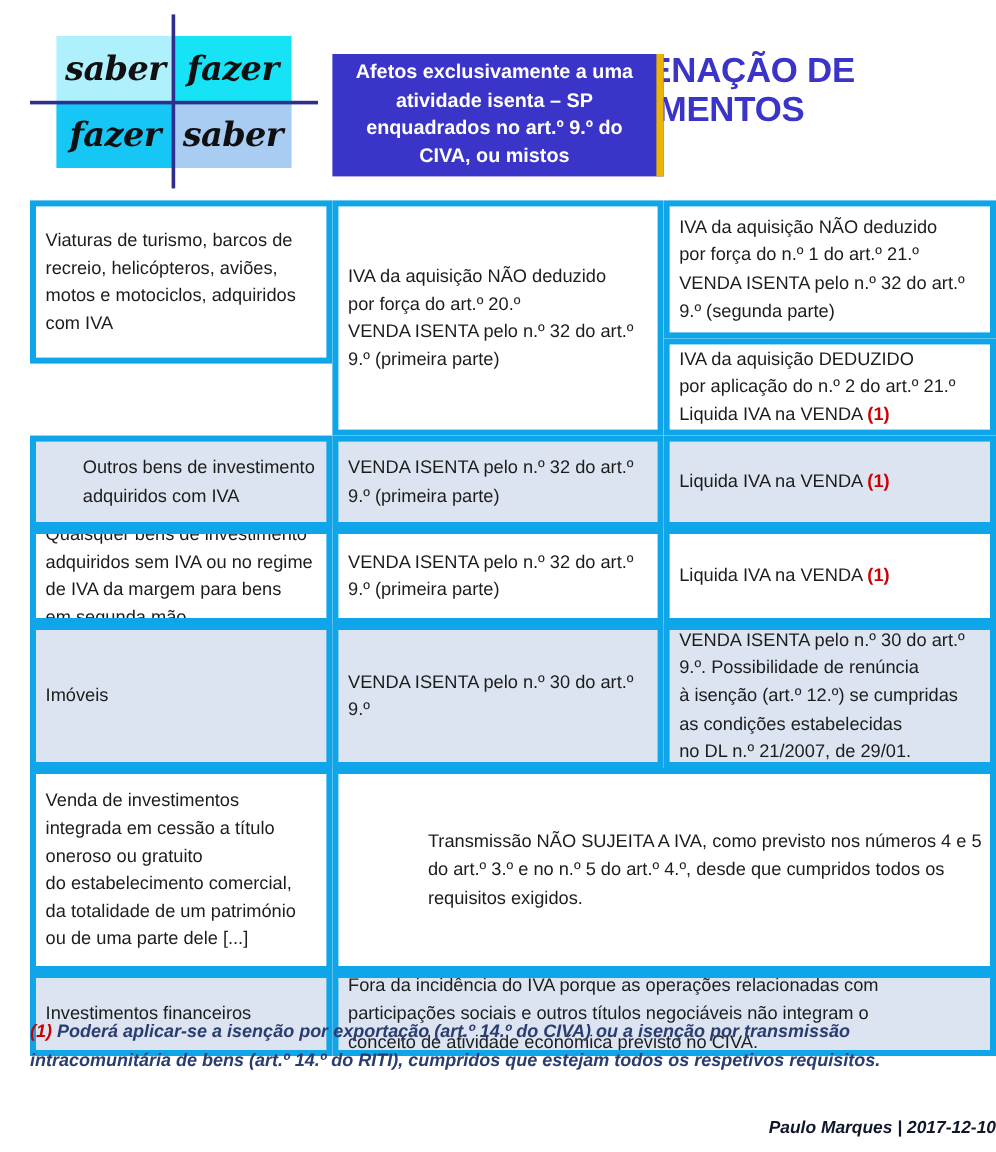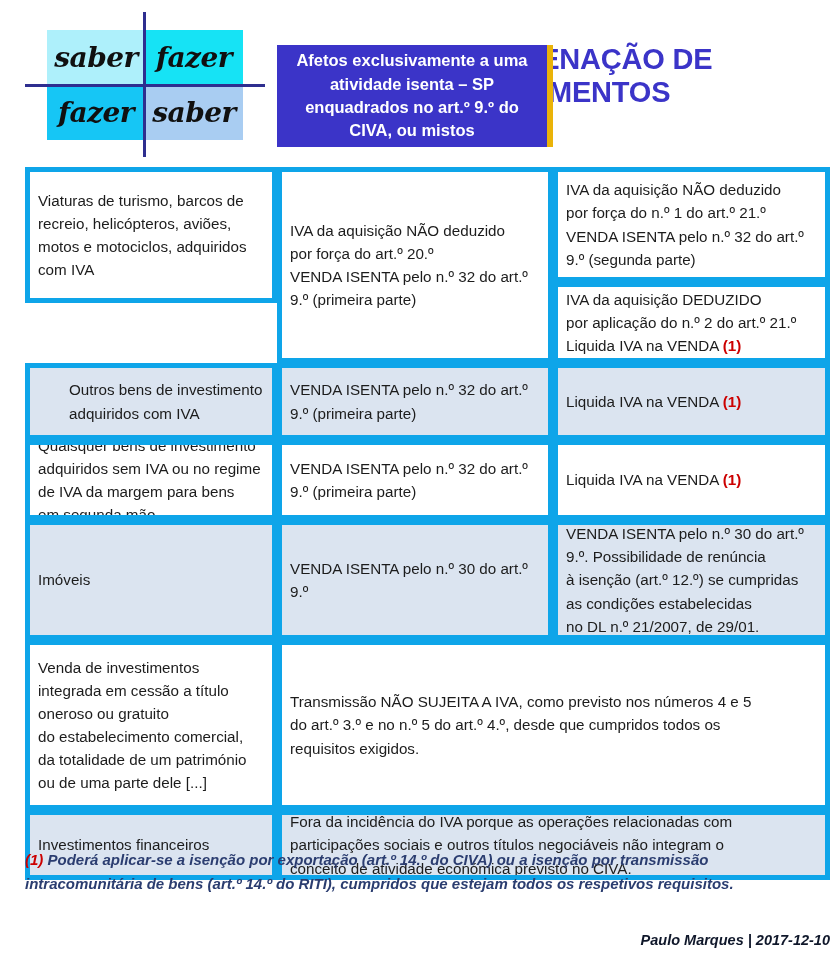--- a/index.html
+++ b/index.html
@@ -264,21 +264,21 @@
     </div>
 
     <div class="cell white" style="left:0;top:473px;width:252px;height:170px;">
       <span class="txt">Venda de investimentos
 integrada em cessão a título
 oneroso ou gratuito
 do estabelecimento comercial,
 da totalidade de um património
 ou de uma parte dele [...]</span>
     </div>
-    <div class="cell white" style="left:252px;top:473px;width:553px;height:170px;">
+    <div class="cell white" style="left:252px;top:473px;width:553px;height:170px;align-items:flex-end;">
       <span class="txt">Transmissão NÃO SUJEITA A IVA, como previsto nos números 4 e 5
 do art.º 3.º e no n.º 5 do art.º 4.º, desde que cumpridos todos os
 requisitos exigidos.</span>
     </div>
 
     <div class="cell shade" style="left:252px;top:643px;width:553px;height:70px;">
       <span class="txt">Fora da incidência do IVA porque as operações relacionadas com
 participações sociais e outros títulos negociáveis não integram o
 conceito de atividade económica previsto no CIVA.</span>
     </div>

